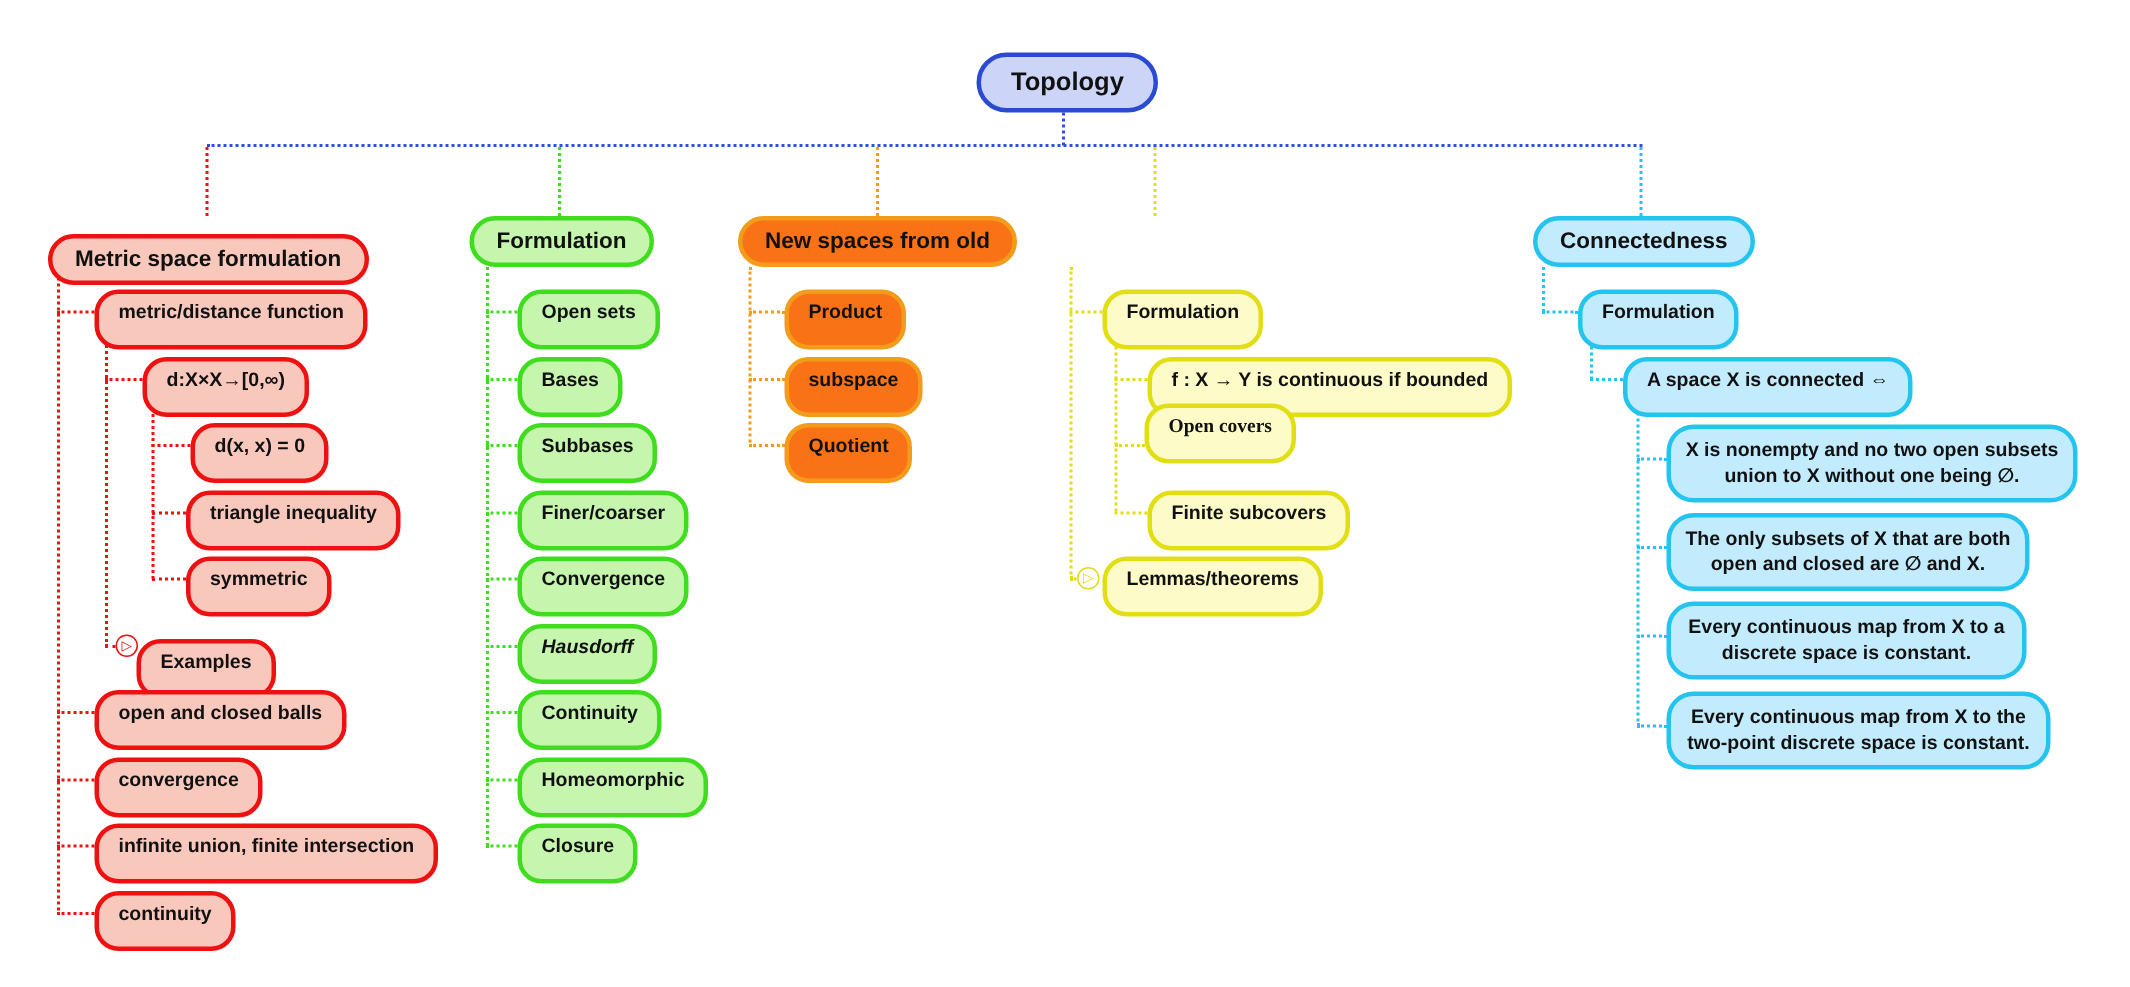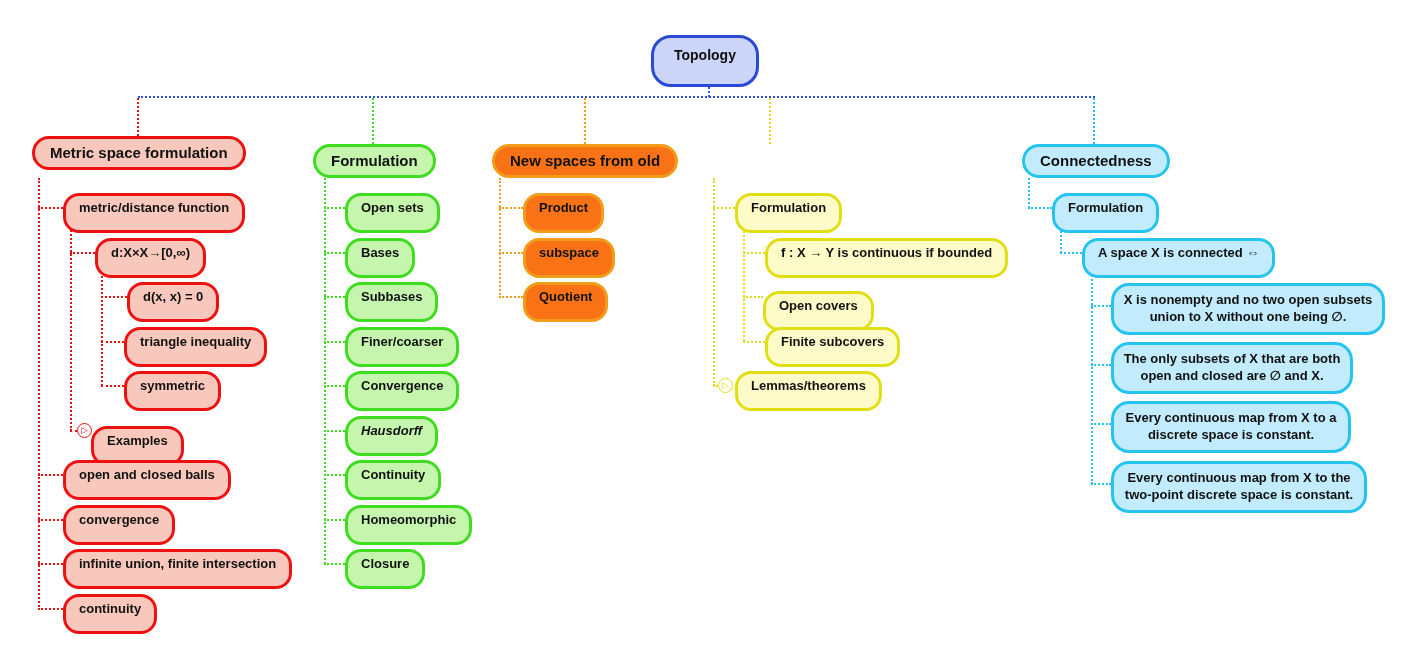--- a/index.html
+++ b/index.html
@@ -25,23 +25,23 @@
     text-align:center;
   }
   .hdr{
     height:34px;
     line-height:28px;
     font-size:15px;
     border-radius:18px;
     padding:0 15px;
   }
   .rootnode{
-    height:52px;
+    height:40px;
     line-height:34px;
-    font-size:14px;
+    font-size:17px;
     border-radius:20px;
     padding:0 20px;
   }
   .multiline{
     white-space:normal;
     height:52px;
     display:flex;
     align-items:center;
     justify-content:center;
     line-height:1.3;
@@ -133,21 +133,21 @@
   <div class="vline c-cyan" style="left:1060px;top:223px;height:30px;"></div>
   <div class="hline c-cyan" style="left:1060px;top:252px;width:22px;"></div>
   <div class="vline c-cyan" style="left:1091px;top:268px;height:216px;"></div>
   <div class="hline c-cyan" style="left:1091px;top:305px;width:20px;"></div>
   <div class="hline c-cyan" style="left:1091px;top:364px;width:20px;"></div>
   <div class="hline c-cyan" style="left:1091px;top:423px;width:20px;"></div>
   <div class="hline c-cyan" style="left:1091px;top:483px;width:20px;"></div>
 
   <div class="node rootnode blue" style="left:651px;top:35px;">Topology</div>
 
-  <div class="node hdr red" style="left:32px;top:136px;">Metric space formulation</div>
+  <div class="node hdr red" style="left:32px;top:156px;">Metric space formulation</div>
   <div class="node red" style="left:63px;top:193px;">metric/distance function</div>
   <div class="node red" style="left:95px;top:238px;">d:X×X→[0,∞)</div>
   <div class="node red" style="left:127px;top:282px;">d(x, x) = 0</div>
   <div class="node red" style="left:124px;top:327px;">triangle inequality</div>
   <div class="node red" style="left:124px;top:371px;">symmetric</div>
   <div class="collapse-icon red-i" style="left:77px;top:423px;">▷</div>
   <div class="node red" style="left:91px;top:426px;">Examples</div>
   <div class="node red" style="left:63px;top:460px;">open and closed balls</div>
   <div class="node red" style="left:63px;top:505px;">convergence</div>
   <div class="node red" style="left:63px;top:549px;">infinite union, finite intersection</div>
@@ -164,21 +164,21 @@
   <div class="node green" style="left:345px;top:505px;">Homeomorphic</div>
   <div class="node green" style="left:345px;top:549px;">Closure</div>
 
   <div class="node hdr orange" style="left:492px;top:144px;">New spaces from old</div>
   <div class="node orange" style="left:523px;top:193px;">Product</div>
   <div class="node orange" style="left:523px;top:238px;">subspace</div>
   <div class="node orange" style="left:523px;top:282px;">Quotient</div>
 
   <div class="node yellow" style="left:735px;top:193px;">Formulation</div>
   <div class="node yellow" style="left:765px;top:238px;">f : X → Y is continuous if bounded</div>
-  <div class="node yellow" style="left:763px;top:291px;">Open covers</div>
+  <div class="node yellow" style="left:763px;top:269px;font-family:Liberation Serif, serif;">Open covers</div>
   <div class="node yellow" style="left:765px;top:327px;">Finite subcovers</div>
   <div class="collapse-icon yellow-i" style="left:718px;top:378px;">▷</div>
   <div class="node yellow" style="left:735px;top:371px;">Lemmas/theorems</div>
 
   <div class="node hdr cyan" style="left:1022px;top:144px;">Connectedness</div>
   <div class="node cyan" style="left:1052px;top:193px;">Formulation</div>
   <div class="node cyan" style="left:1082px;top:238px;">A space X is connected ⇔</div>
   <div class="node cyan multiline" style="left:1111px;top:283px;width:274px;">X is nonempty and no two open subsets union to X without one being ∅.</div>
   <div class="node cyan multiline" style="left:1111px;top:342px;width:242px;">The only subsets of X that are both open and closed are ∅ and X.</div>
   <div class="node cyan multiline" style="left:1111px;top:401px;width:240px;">Every continuous map from X to a discrete space is constant.</div>

